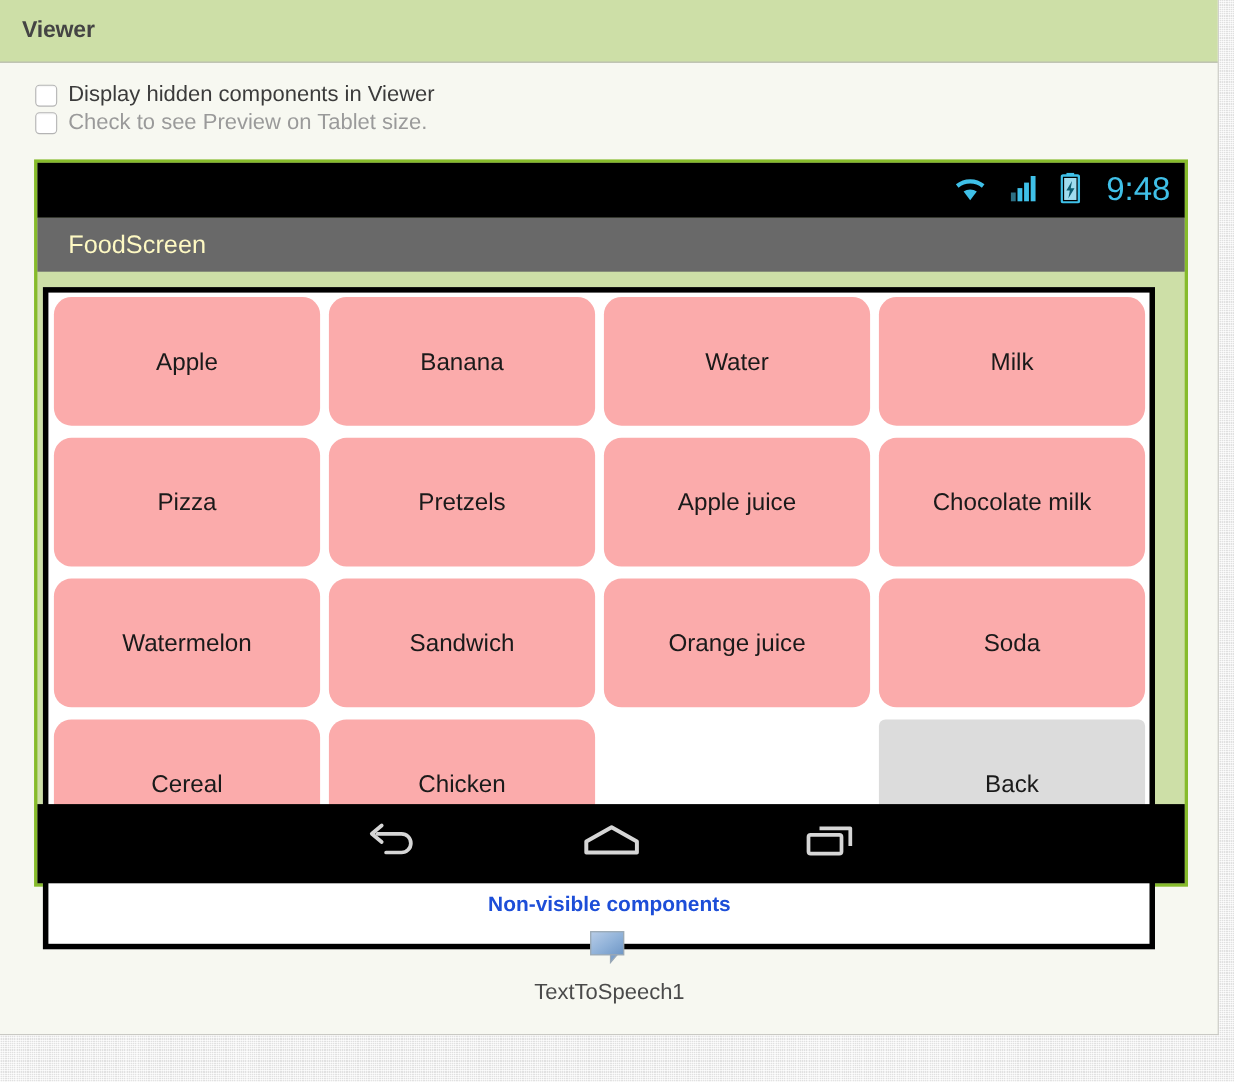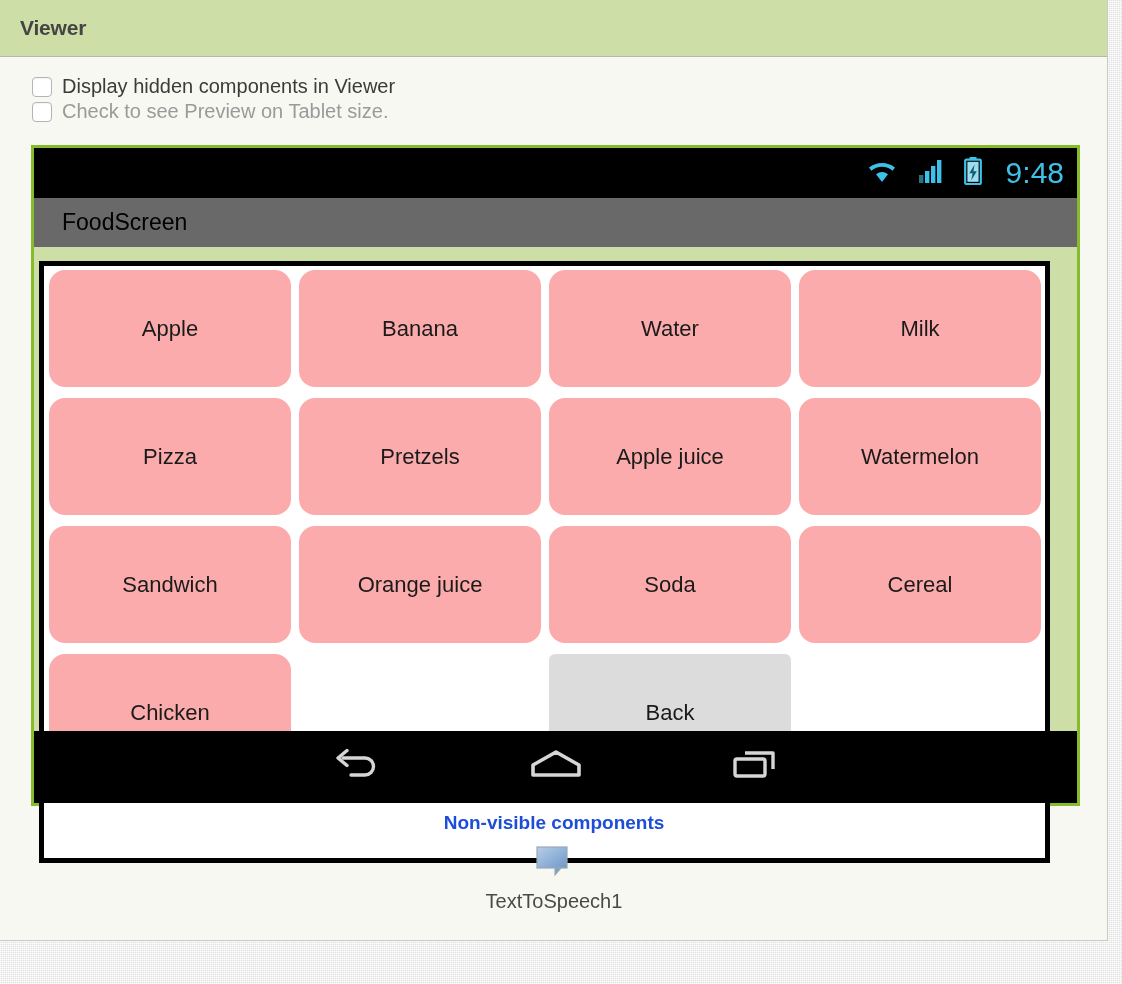--- a/index.html
+++ b/index.html
@@ -99,21 +99,21 @@
     position: absolute;
     left: 0; top: 50px;
     width: 1043px;
     height: 49px;
     background: #696969;
     display: flex;
     align-items: center;
     padding-left: 28px;
   }
   #title-bar-text {
-    color: #000000;
+    color: #fef9c3;
     font-size: 23px;
     text-align: center;
   }
 
   
   #form-canvas {
     position: absolute;
     left: 5px; top: 113px;
     width: 1011px;
     height: 602px;
@@ -248,20 +248,21 @@
 
     <div id="form-canvas">
       <div id="btn-grid">
           <button class="food-btn">Apple</button>
           <button class="food-btn">Banana</button>
           <button class="food-btn">Water</button>
           <button class="food-btn">Milk</button>
           <button class="food-btn">Pizza</button>
           <button class="food-btn">Pretzels</button>
           <button class="food-btn">Apple juice</button>
+          <button class="food-btn">Chocolate milk</button>
           <button class="food-btn">Watermelon</button>
           <button class="food-btn">Sandwich</button>
           <button class="food-btn">Orange juice</button>
           <button class="food-btn">Soda</button>
           <button class="food-btn">Cereal</button>
           <button class="food-btn">Chicken</button>
           <button class="food-btn spacer"></button>
           <button class="back-btn">Back</button>
         </div>
     </div>

